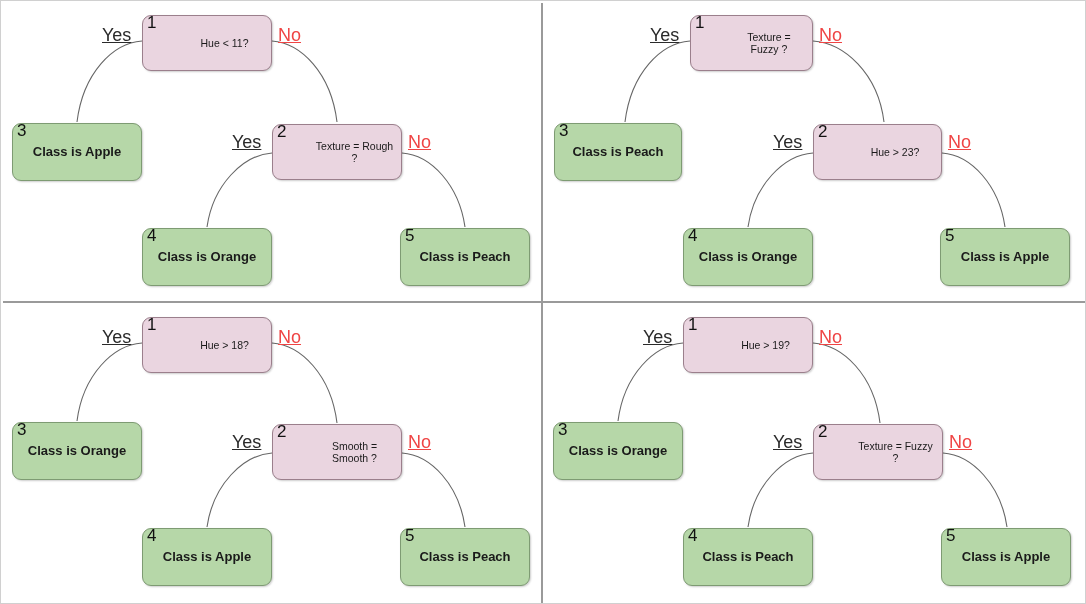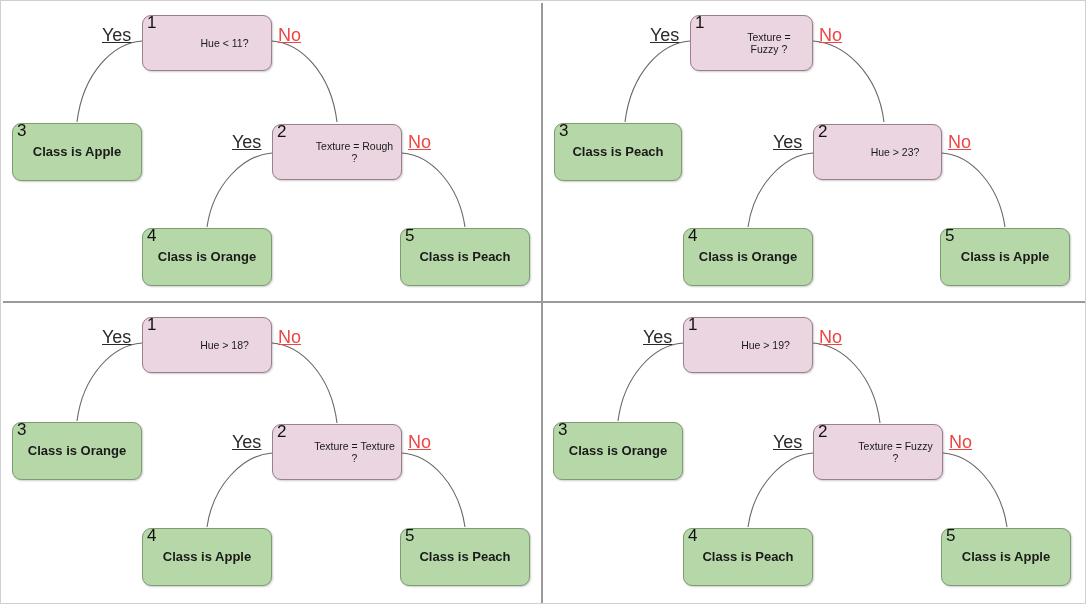--- a/index.html
+++ b/index.html
@@ -196,21 +196,21 @@
         <path d="M401,150 C430,152 458,182 464,224"></path>
       </g>
     </svg>
 
     <div class="node decision" style="left:141px; top:14px; width:130px; height:56px;">
       <span class="node-num">1</span>
       <span class="node-label">Hue &gt; 18?</span>
     </div>
     <div class="node decision" style="left:271px; top:121px; width:130px; height:56px;">
       <span class="node-num">2</span>
-      <span class="node-label">Texture = Texture ?</span>
+      <span class="node-label">Smooth = Smooth ?</span>
     </div>
     <div class="node leaf" style="left:11px; top:119px; width:130px; height:58px;">
       <span class="node-num">3</span>
       <span class="node-label">Class is Orange</span>
     </div>
     <div class="node leaf" style="left:141px; top:225px; width:130px; height:58px;">
       <span class="node-num">4</span>
       <span class="node-label">Class is Apple</span>
     </div>
     <div class="node leaf" style="left:399px; top:225px; width:130px; height:58px;">

